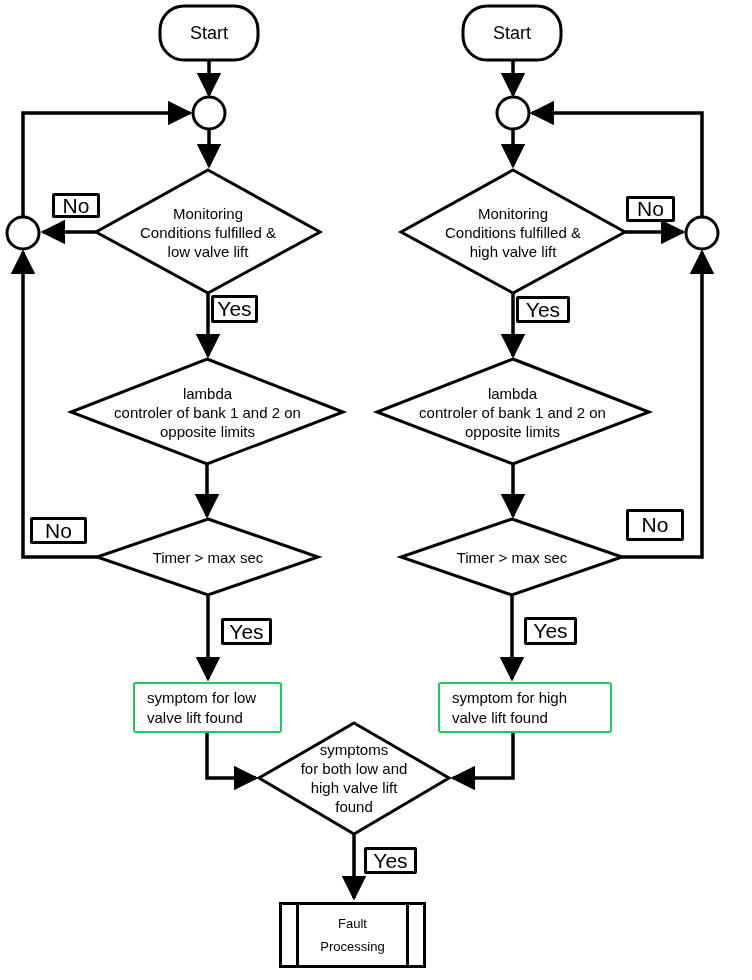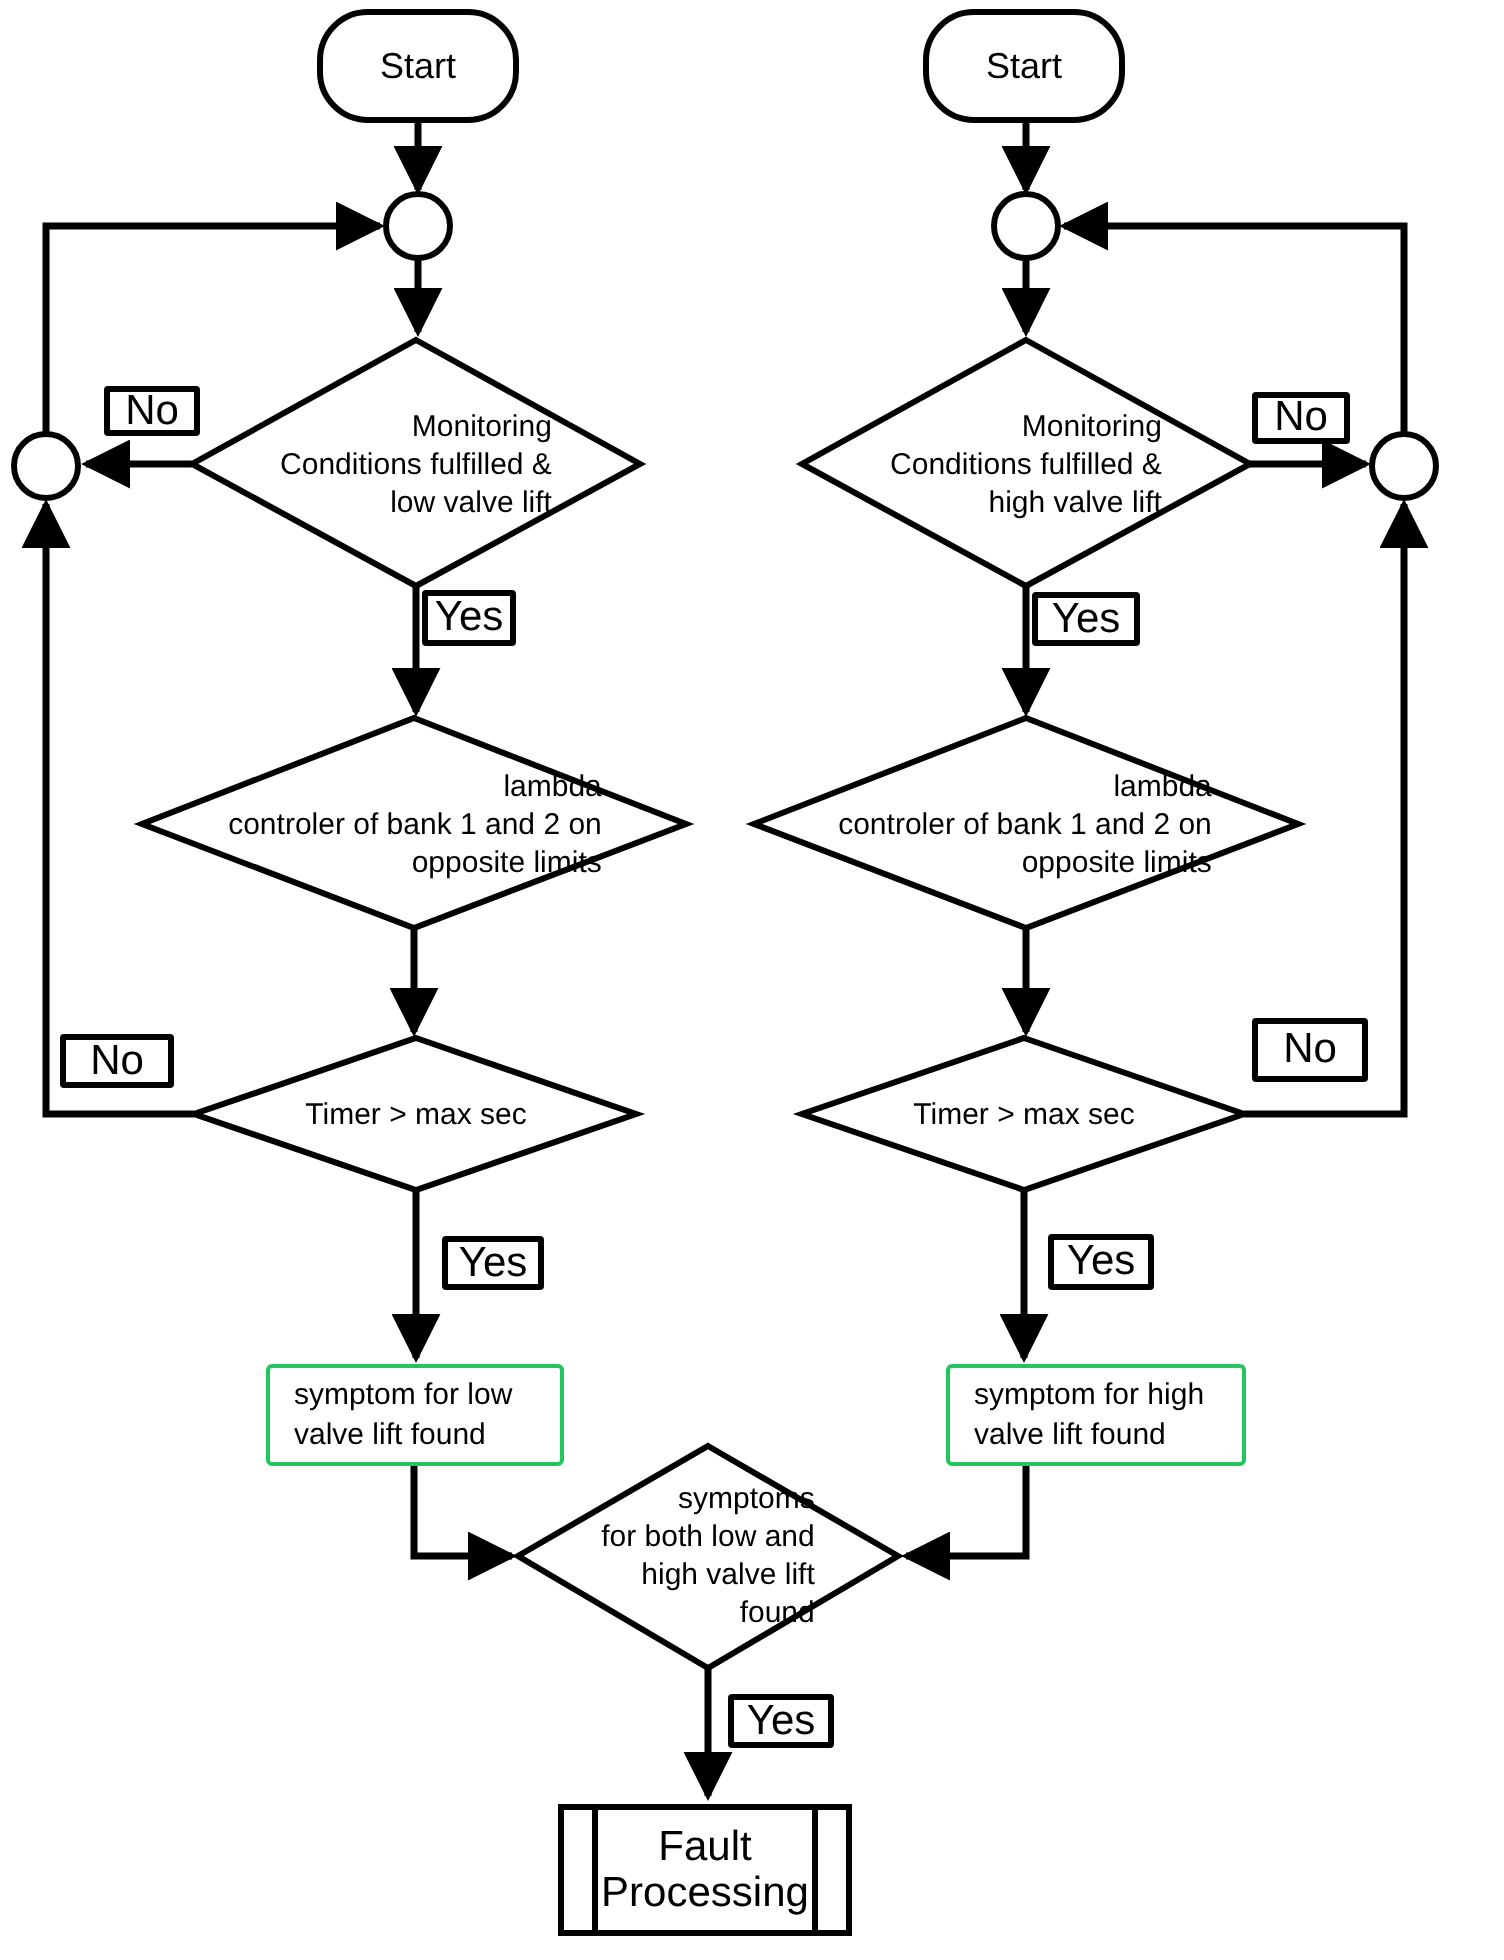--- a/index.html
+++ b/index.html
@@ -10,21 +10,21 @@
     background: #ffffff;
     font-family: "Liberation Sans", "DejaVu Sans", sans-serif;
     color: #000;
   }
   #wires { position: absolute; left: 0; top: 0; }
   .lbl {
     position: absolute;
     display: flex;
     align-items: center;
     justify-content: center;
-    text-align: right;
+    text-align: center;
     white-space: pre-line;
     font-size: 15px;
     line-height: 19px;
     color: #000;
     border-radius: 22px;
   }
   .start-lbl { font-size: 18px; }
   .tag {
     position: absolute;
     display: flex;
@@ -60,21 +60,21 @@
   .faultbox .inner {
     position: absolute;
     left: 14px; right: 14px; top: 0; bottom: 0;
     border-left: 3px solid #000;
     border-right: 3px solid #000;
     display: flex;
     align-items: center;
     justify-content: center;
     text-align: center;
     white-space: pre-line;
-    font-size: 21px;
+    font-size: 13px;
     line-height: 23px;
   }
 </style>
 </head>
 <body>
 
 <div id="canvas">
 
   <svg id="wires" width="752" height="980" viewBox="0 0 752 980">
     <defs>
@@ -164,21 +164,21 @@
   <div class="lbl" style="left:400px; top:373px; width:225px; height:78px;">lambda
 controler of bank 1 and 2 on
 opposite limits</div>
 
   <div class="tag" style="left:626px; top:509px; width:58px; height:32px;">No</div>
 
   <div class="lbl" style="left:430px; top:544px; width:164px; height:27px;">Timer &gt; max sec</div>
 
   <div class="tag" style="left:524px; top:617px; width:53px; height:28px;">Yes</div>
 
-  <div class="procbox" style="left:438px; top:682px; width:150px; height:51px;margin-left:35px;">symptom for high
+  <div class="procbox" style="left:438px; top:682px; width:174px; height:51px;">symptom for high
 valve lift found</div>
 
   <div class="lbl" style="left:282px; top:732px; width:144px; height:92px;">symptoms
 for both low and
 high valve lift
 found</div>
 
   <div class="tag" style="left:364px; top:847px; width:53px; height:27px;">Yes</div>
 
   <div class="faultbox" style="left:279px; top:902px; width:147px; height:66px;">

